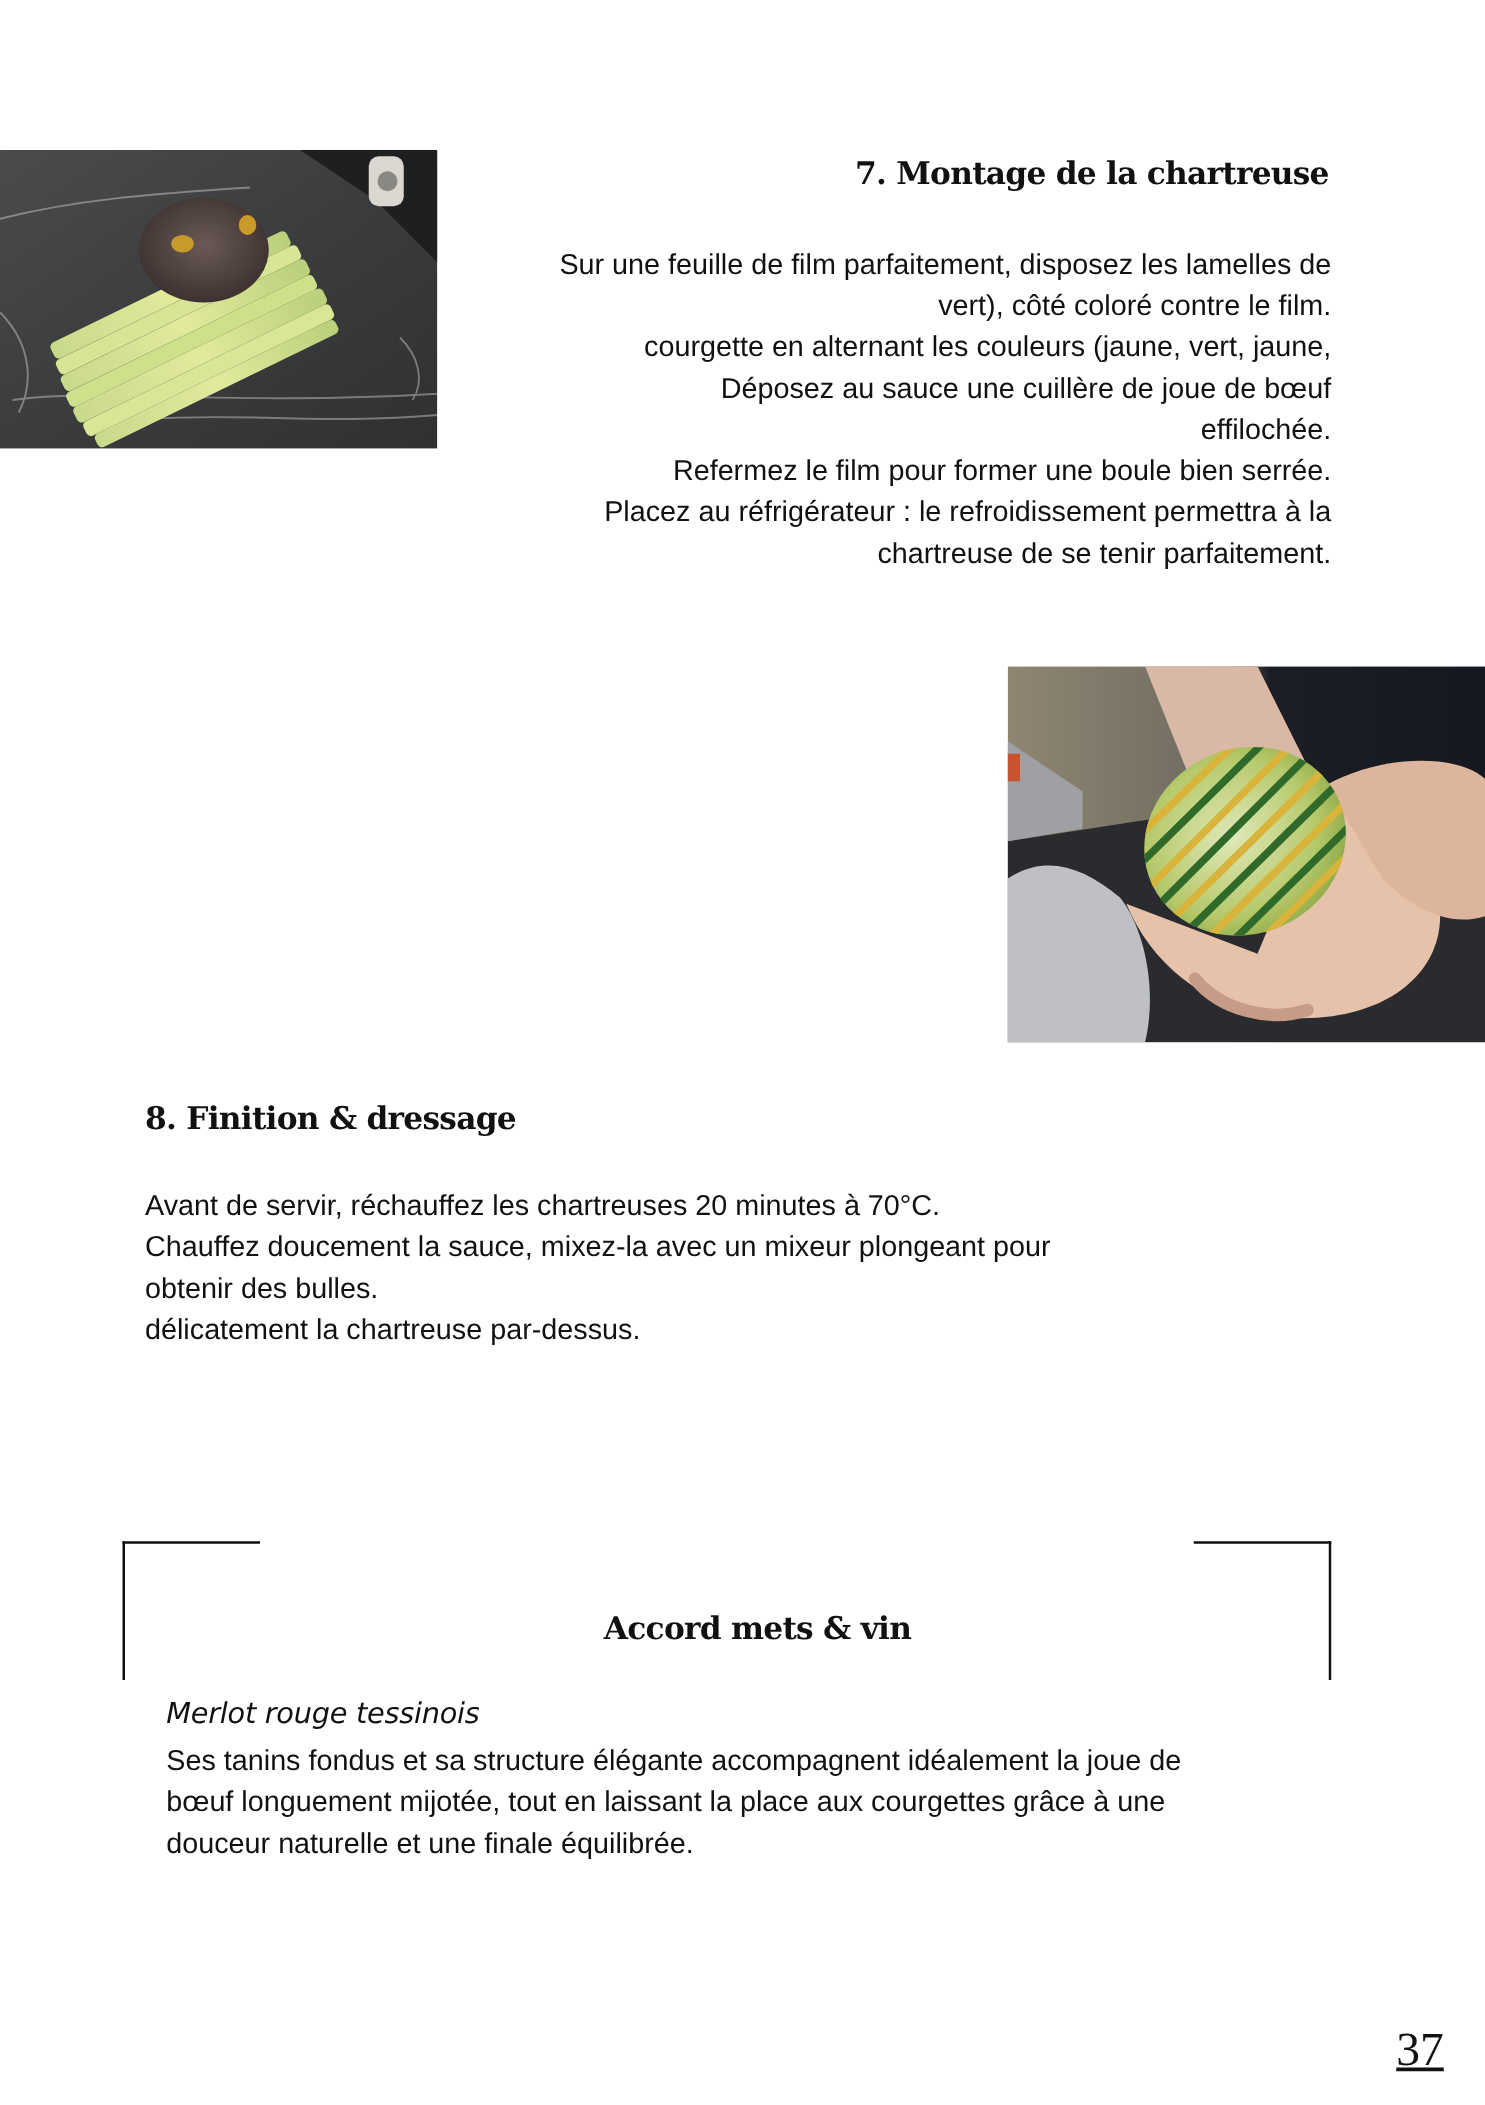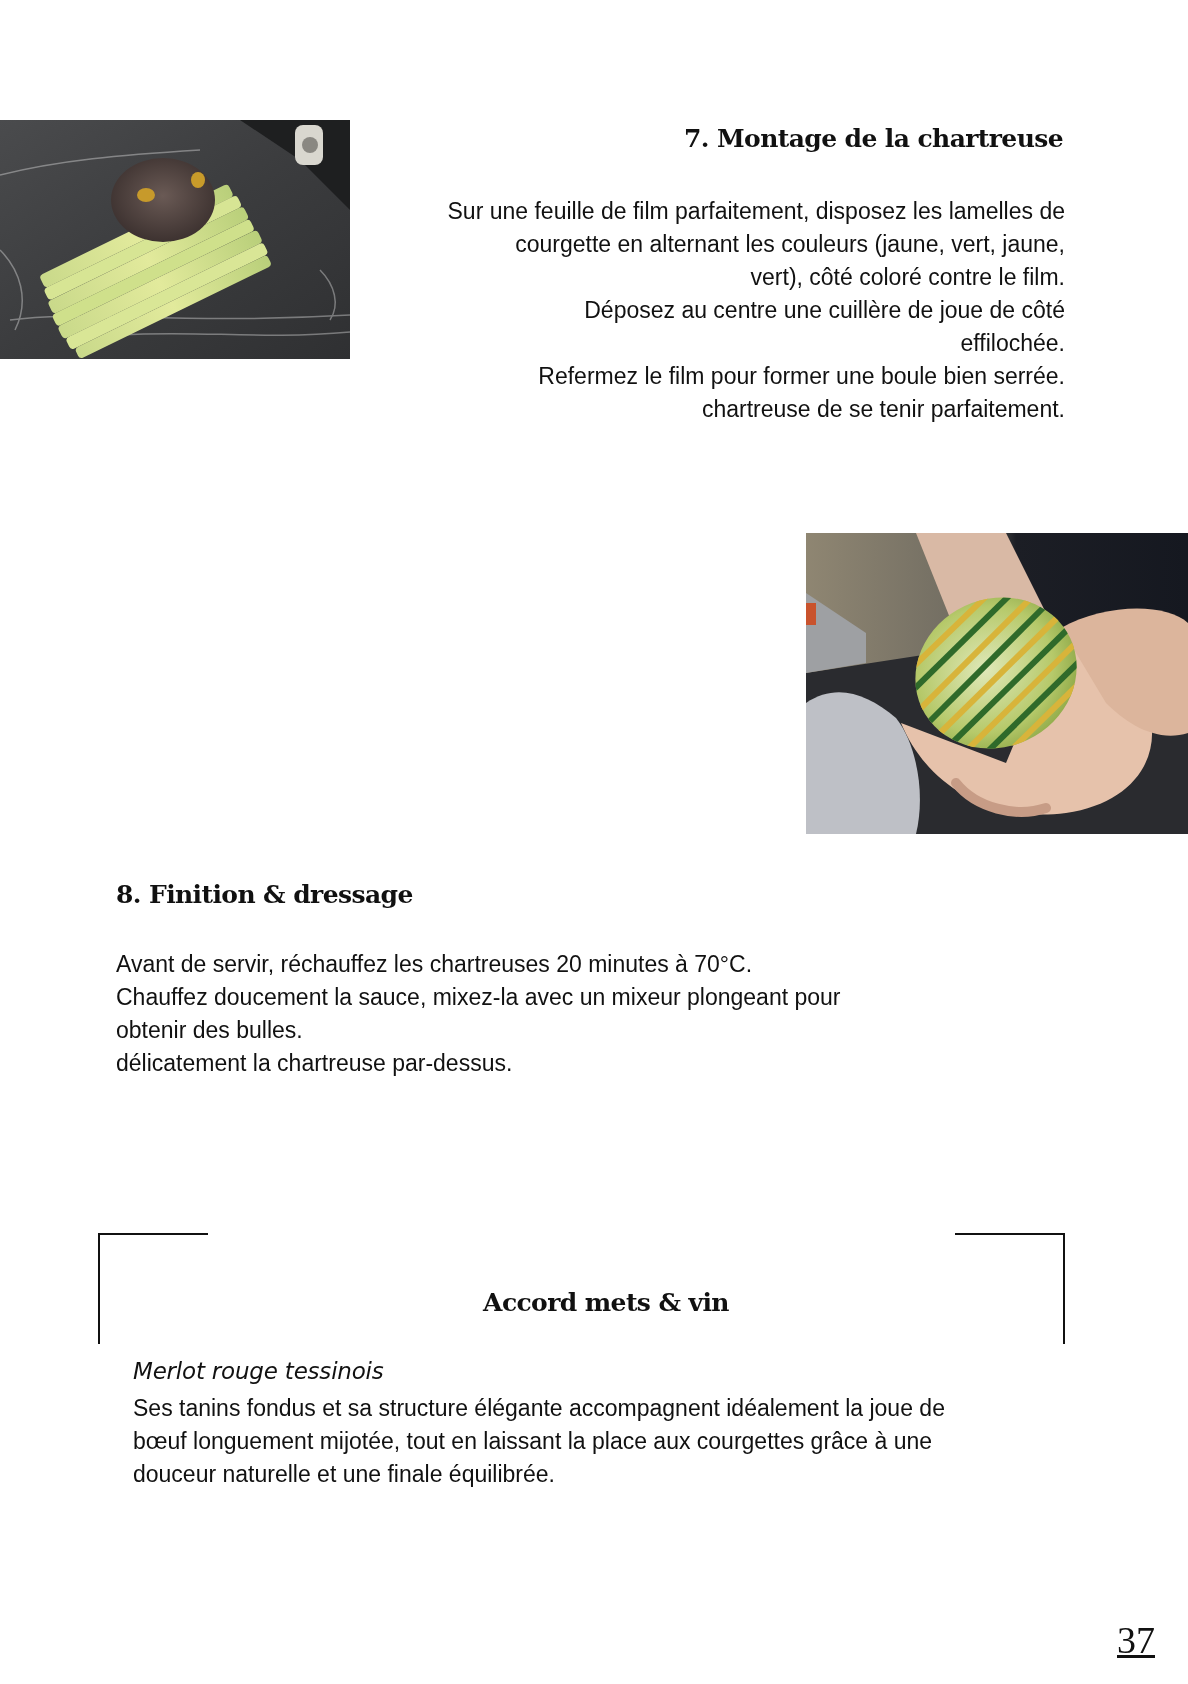--- a/index.html
+++ b/index.html
@@ -102,25 +102,26 @@
     <ellipse cx="163" cy="80" rx="52" ry="42" fill="url(#meat)"></ellipse>
     <ellipse cx="146" cy="75" rx="9" ry="7" fill="#c79a2b"></ellipse>
     <ellipse cx="198" cy="60" rx="7" ry="8" fill="#c99b2a"></ellipse>
   </svg>
 </div>
 
 <h2 class="heading" id="h7">7. Montage de la chartreuse</h2>
 
 <p class="body-text" id="s7-body">
   <span>Sur une feuille de film parfaitement, disposez les lamelles de</span>
+  <span>vert), côté coloré contre le film.</span>
   <span>courgette en alternant les couleurs (jaune, vert, jaune,</span>
-  <span>vert), côté coloré contre le film.</span>
-  <span>Déposez au centre une cuillère de joue de côté</span>
+  <span>Déposez au sauce une cuillère de joue de bœuf</span>
   <span>effilochée.</span>
   <span>Refermez le film pour former une boule bien serrée.</span>
+  <span>Placez au réfrigérateur : le refroidissement permettra à la</span>
   <span>chartreuse de se tenir parfaitement.</span>
 </p>
 
 <div class="photo" id="photo-2">
   <svg viewBox="0 0 382 301" preserveAspectRatio="none">
     <defs>
       <linearGradient id="bg2" x1="0" y1="0" x2="1" y2="0">
         <stop offset="0" stop-color="#8f8672"></stop>
         <stop offset="0.45" stop-color="#6e6a60"></stop>
         <stop offset="0.55" stop-color="#1c1e25"></stop>

